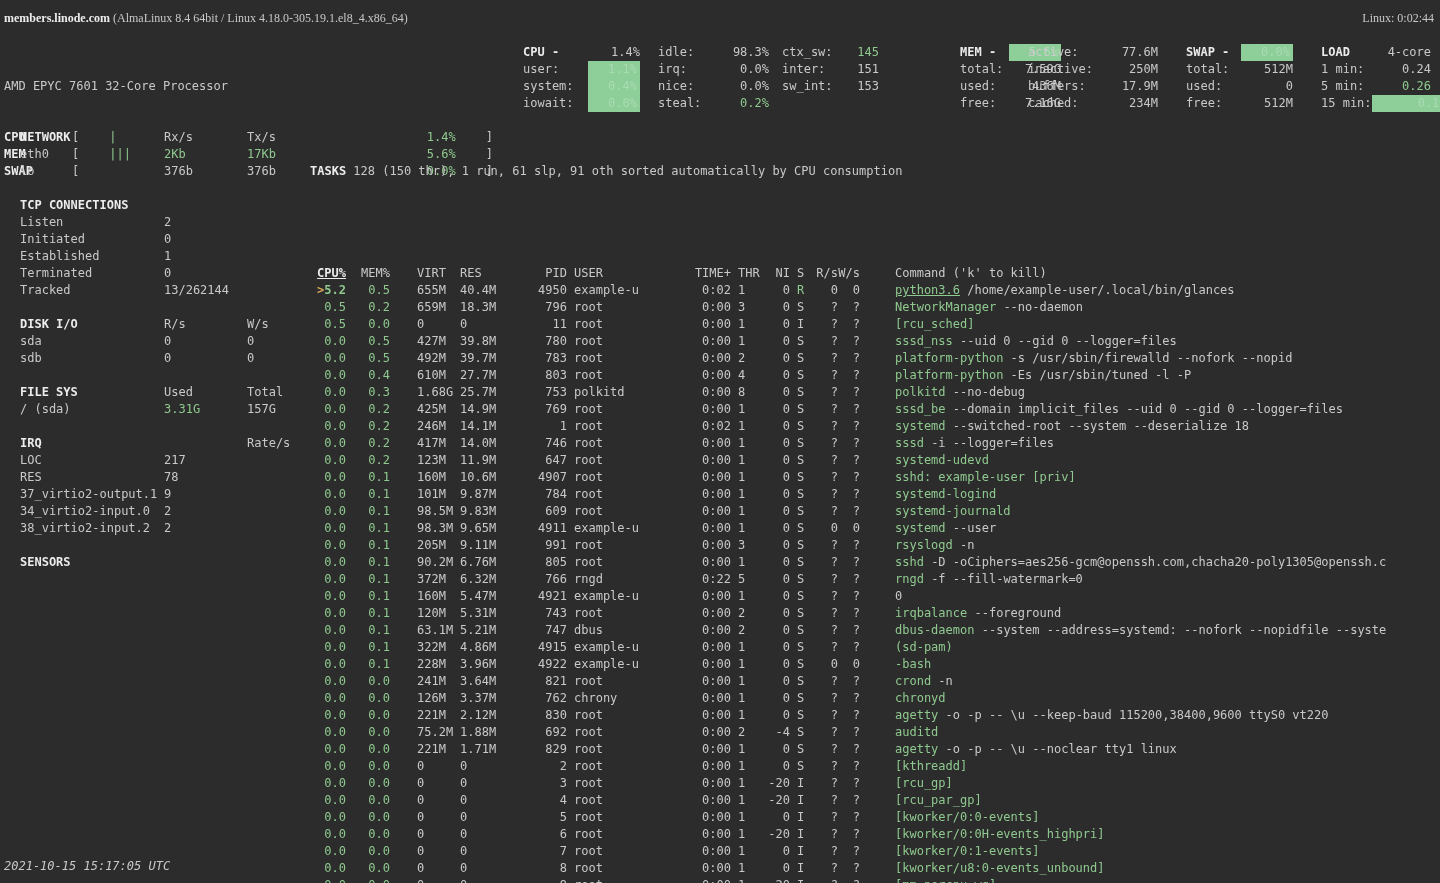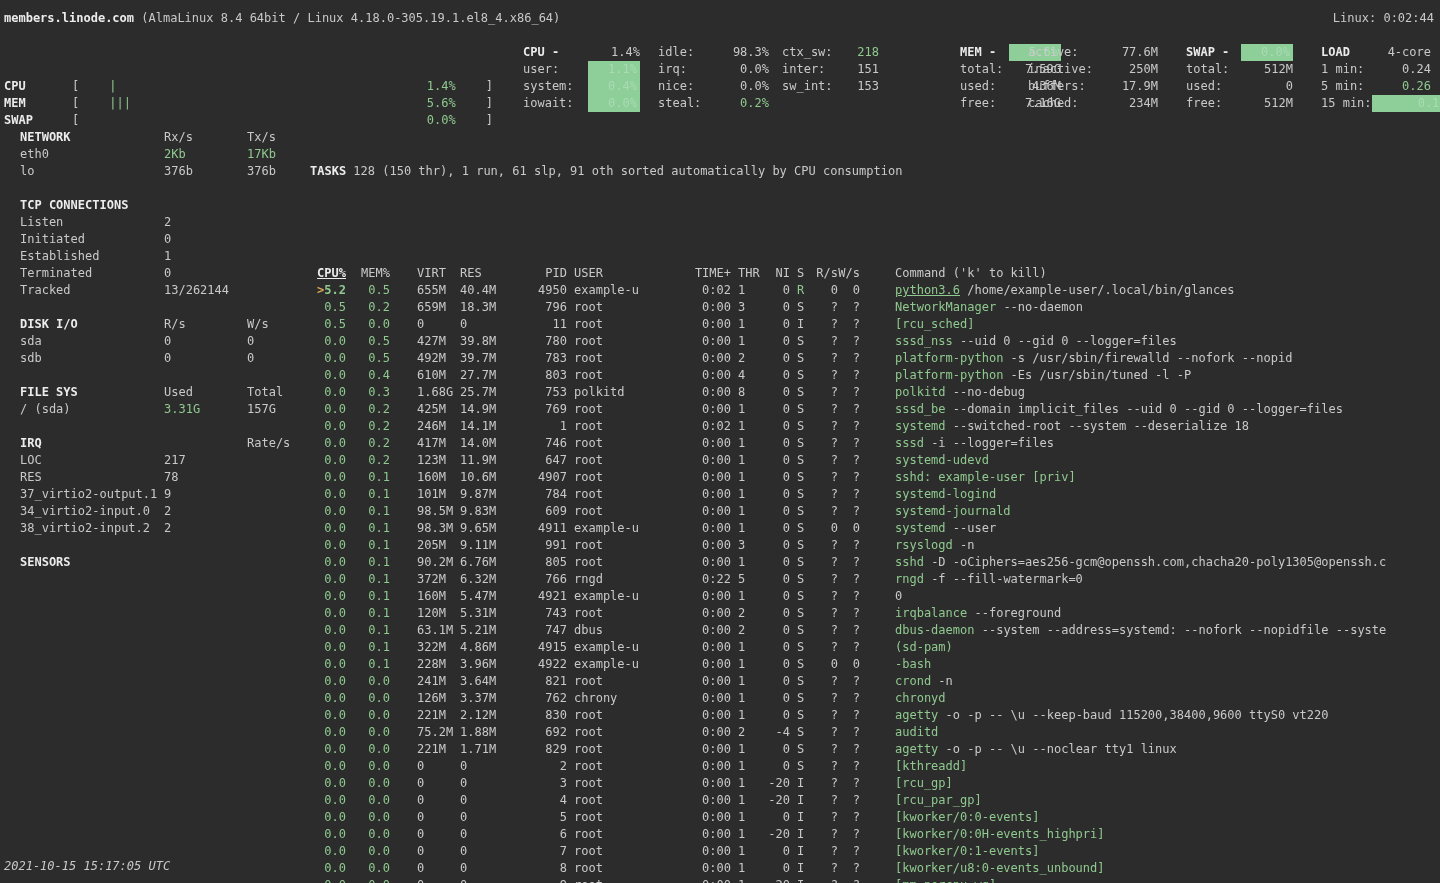--- a/index.html
+++ b/index.html
@@ -2,21 +2,21 @@
 <html><head>
 <meta charset="utf-8">
 <style>
   html,body{margin:0;padding:0;background:#222;}
   .term{
     position:relative;width:1440px;height:883px;background:#2c2c2c;overflow:hidden;
     font-family:"DejaVu Sans Mono","Liberation Mono",monospace;
     font-size:12px;line-height:17px;color:#c9c9c9;
   }
   .term *{white-space:pre;}
-  .line{position:absolute;height:17px;}
+  .line{position:absolute;height:17px;font-family:Liberation Serif, serif;}
   .b{font-weight:bold;color:#ececec;}
   .green{color:#8fc98f;}
   .u{text-decoration:underline;}
   .mk{color:#d9a855;font-weight:bold;}
   .hl{background:#8dce99;color:#a9dcb3;display:inline-block;min-width:46px;text-align:right;padding:0 3px;}
   .hl.wide{min-width:72px;}
   
   .blk{position:absolute;top:44px;}
   .kvrow{display:flex;justify-content:space-between;height:17px;}
   .kvrow .val{text-align:right;}
@@ -41,25 +41,26 @@
 </style>
 </head>
 <body>
 
 <div class="term">
 
   <div class="line" style="left:4px;top:10px"><span class="b">members.linode.com</span><span> (AlmaLinux 8.4 64bit / Linux 4.18.0-305.19.1.el8_4.x86_64)</span></div>
   <div class="line" style="right:6px;top:10px">Linux: 0:02:44</div>
 
   <div id="quicklook">
+    <div class="tline">AMD EPYC 7601 32-Core Processor</div>
   <div class="qlrow"><span class="glbl">CPU</span><span>[</span><span class="green">|</span><span class="sp"></span><span class="green">1.4%</span><span>]</span></div><div class="qlrow"><span class="glbl">MEM</span><span>[</span><span class="green">|||</span><span class="sp"></span><span class="green">5.6%</span><span>]</span></div><div class="qlrow"><span class="glbl">SWAP</span><span>[</span><span class="green"></span><span class="sp"></span><span class="green">0.0%</span><span>]</span></div></div>
 
   <div class="blk" style="left:523px;width:117px"><div class="kvrow"><span class="lbl b">CPU -</span><span class="val">1.4%</span></div><div class="kvrow"><span class="lbl">user:</span><span class="val hl">1.1%</span></div><div class="kvrow"><span class="lbl">system:</span><span class="val hl">0.4%</span></div><div class="kvrow"><span class="lbl">iowait:</span><span class="val hl">0.0%</span></div></div>
   <div class="blk" style="left:658px;width:111px"><div class="kvrow"><span class="lbl">idle:</span><span class="val">98.3%</span></div><div class="kvrow"><span class="lbl">irq:</span><span class="val">0.0%</span></div><div class="kvrow"><span class="lbl">nice:</span><span class="val">0.0%</span></div><div class="kvrow"><span class="lbl">steal:</span><span class="val green">0.2%</span></div></div>
-  <div class="blk" style="left:782px;width:97px"><div class="kvrow"><span class="lbl">ctx_sw:</span><span class="val green">218</span></div><div class="kvrow"><span class="lbl">inter:</span><span class="val">151</span></div><div class="kvrow"><span class="lbl">sw_int:</span><span class="val">153</span></div></div>
+  <div class="blk" style="left:782px;width:97px"><div class="kvrow"><span class="lbl">ctx_sw:</span><span class="val green">145</span></div><div class="kvrow"><span class="lbl">inter:</span><span class="val">151</span></div><div class="kvrow"><span class="lbl">sw_int:</span><span class="val">153</span></div></div>
   <div class="blk" style="left:960px;width:101px"><div class="kvrow"><span class="lbl b">MEM -</span><span class="val hl">5.6%</span></div><div class="kvrow"><span class="lbl">total:</span><span class="val">7.59G</span></div><div class="kvrow"><span class="lbl">used:</span><span class="val">436M</span></div><div class="kvrow"><span class="lbl">free:</span><span class="val">7.16G</span></div></div>
   <div class="blk" style="left:1028px;width:130px"><div class="kvrow"><span class="lbl">active:</span><span class="val">77.6M</span></div><div class="kvrow"><span class="lbl">inactive:</span><span class="val">250M</span></div><div class="kvrow"><span class="lbl">buffers:</span><span class="val">17.9M</span></div><div class="kvrow"><span class="lbl">cached:</span><span class="val">234M</span></div></div>
   <div class="blk" style="left:1186px;width:107px"><div class="kvrow"><span class="lbl b">SWAP -</span><span class="val hl">0.0%</span></div><div class="kvrow"><span class="lbl">total:</span><span class="val">512M</span></div><div class="kvrow"><span class="lbl">used:</span><span class="val">0</span></div><div class="kvrow"><span class="lbl">free:</span><span class="val">512M</span></div></div>
   <div class="blk" style="left:1321px;width:110px"><div class="kvrow"><span class="lbl b">LOAD</span><span class="val">4-core</span></div><div class="kvrow"><span class="lbl">1 min:</span><span class="val">0.24</span></div><div class="kvrow"><span class="lbl">5 min:</span><span class="val green">0.26</span></div><div class="kvrow"><span class="lbl">15 min:</span><span class="val hl wide">0.11</span></div></div>
 
   <div id="sidebar"><div class="sect"><div class="srow"><span class="n b">NETWORK</span><span class="c">Rx/s</span><span class="c">Tx/s</span></div><div class="srow"><span class="n">eth0</span><span class="c green">2Kb</span><span class="c green">17Kb</span></div><div class="srow"><span class="n">lo</span><span class="c">376b</span><span class="c">376b</span></div></div><div class="sect"><div class="srow"><span class="n b">TCP CONNECTIONS</span><span class="c"></span><span class="c"></span></div><div class="srow"><span class="n">Listen</span><span class="c" style="grid-column: 2 / 4;">2</span></div><div class="srow"><span class="n">Initiated</span><span class="c" style="grid-column: 2 / 4;">0</span></div><div class="srow"><span class="n">Established</span><span class="c" style="grid-column: 2 / 4;">1</span></div><div class="srow"><span class="n">Terminated</span><span class="c" style="grid-column: 2 / 4;">0</span></div><div class="srow"><span class="n">Tracked</span><span class="c" style="grid-column: 2 / 4;">13/262144</span></div></div><div class="sect"><div class="srow"><span class="n b">DISK I/O</span><span class="c">R/s</span><span class="c">W/s</span></div><div class="srow"><span class="n">sda</span><span class="c">0</span><span class="c">0</span></div><div class="srow"><span class="n">sdb</span><span class="c">0</span><span class="c">0</span></div></div><div class="sect"><div class="srow"><span class="n b">FILE SYS</span><span class="c">Used</span><span class="c">Total</span></div><div class="srow"><span class="n">/ (sda)</span><span class="c green">3.31G</span><span class="c">157G</span></div></div><div class="sect"><div class="srow"><span class="n b">IRQ</span><span class="c"></span><span class="c">Rate/s</span></div><div class="srow"><span class="n">LOC</span><span class="c" style="grid-column: 2 / 4;">217</span></div><div class="srow"><span class="n">RES</span><span class="c" style="grid-column: 2 / 4;">78</span></div><div class="srow"><span class="n">37_virtio2-output.1</span><span class="c" style="grid-column: 2 / 4;">9</span></div><div class="srow"><span class="n">34_virtio2-input.0</span><span class="c" style="grid-column: 2 / 4;">2</span></div><div class="srow"><span class="n">38_virtio2-input.2</span><span class="c" style="grid-column: 2 / 4;">2</span></div></div><div class="sect"><div class="srow"><span class="n b">SENSORS</span><span class="c"></span><span class="c"></span></div></div></div>
 
   <div id="proc">
     <div class="tline"><span class="b">TASKS</span><span> 128 (150 thr), 1 run, 61 slp, 91 oth sorted automatically by CPU consumption</span></div>
     <div class="spacer"></div>

